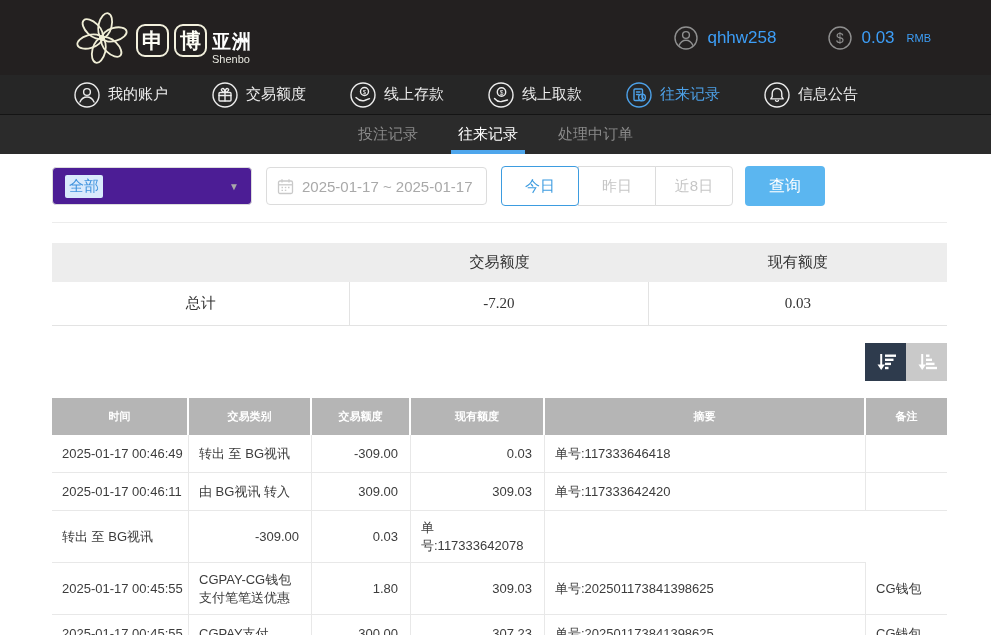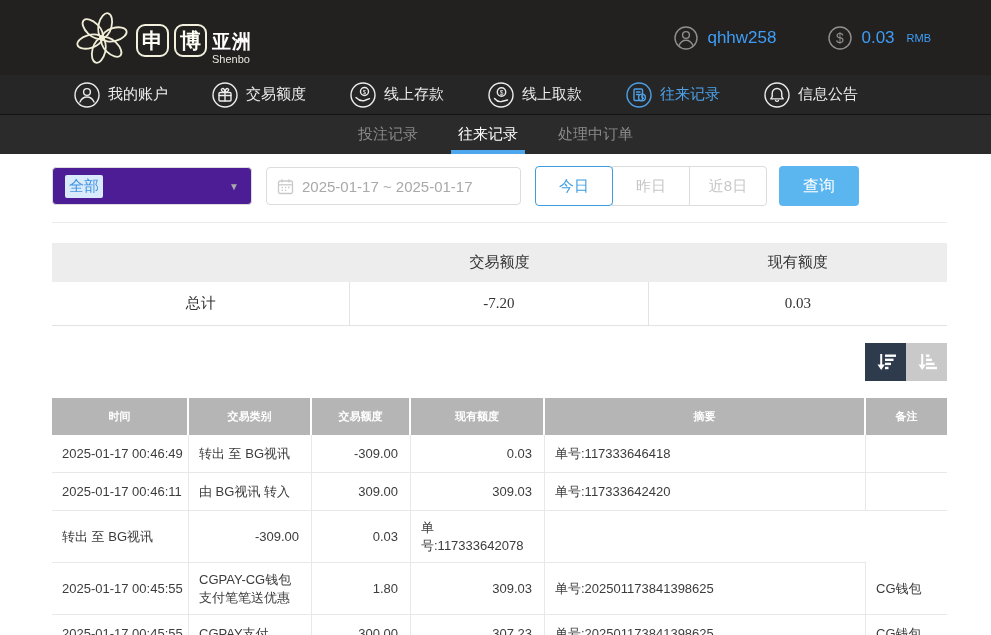--- a/index.html
+++ b/index.html
@@ -42,21 +42,21 @@
   .tab.active::after { content:""; position:absolute; left:0; right:0; bottom:0;
     height:4px; background:#4ea6ec; }
 
   
   .content { padding:0 44px 0 52px; }
   .filter-row { display:flex; align-items:center; margin-top:12px; height:40px; }
   .select-box { width:200px; height:38px; border:1px solid #dcdcdc; border-radius:4px;
     display:flex; align-items:center; padding:0 12px; cursor:pointer; background:#4c1d95; }
   .select-val { color:#3f93dd; background:#d9eafc; font-size:15px; padding:2px 4px; border-radius:2px; }
   .caret { margin-left:auto; color:#a9a9a9; font-size:10px; }
-  .date-box { width:255px; height:38px; border:1px solid #dcdcdc; border-radius:4px;
+  .date-box { width:221px; height:38px; border:1px solid #dcdcdc; border-radius:4px;
     display:flex; align-items:center; gap:8px; padding:0 10px; margin-left:14px; cursor:pointer; background:#fff; }
   .cal-ico { width:17px; height:17px; color:#c9c9c9; flex:none; }
   .date-val { color:#a9a9a9; font-size:15px; white-space:nowrap; }
   .quick-group { display:flex; margin-left:14px; }
   .qbtn { width:78px; height:40px; background:#fff; border:1px solid #dcdcdc; color:#c6c6c6;
     font-size:15px; cursor:pointer; margin-left:-1px;
     font-family:"Liberation Sans","DejaVu Sans",sans-serif; }
   .qbtn:first-child { margin-left:0; border-radius:4px 0 0 4px; }
   .qbtn:last-child { border-radius:0 4px 4px 0; }
   .qbtn.active { border:1px solid #3d9ce0; color:#3d9ce0; position:relative; z-index:2; border-radius:4px; }

